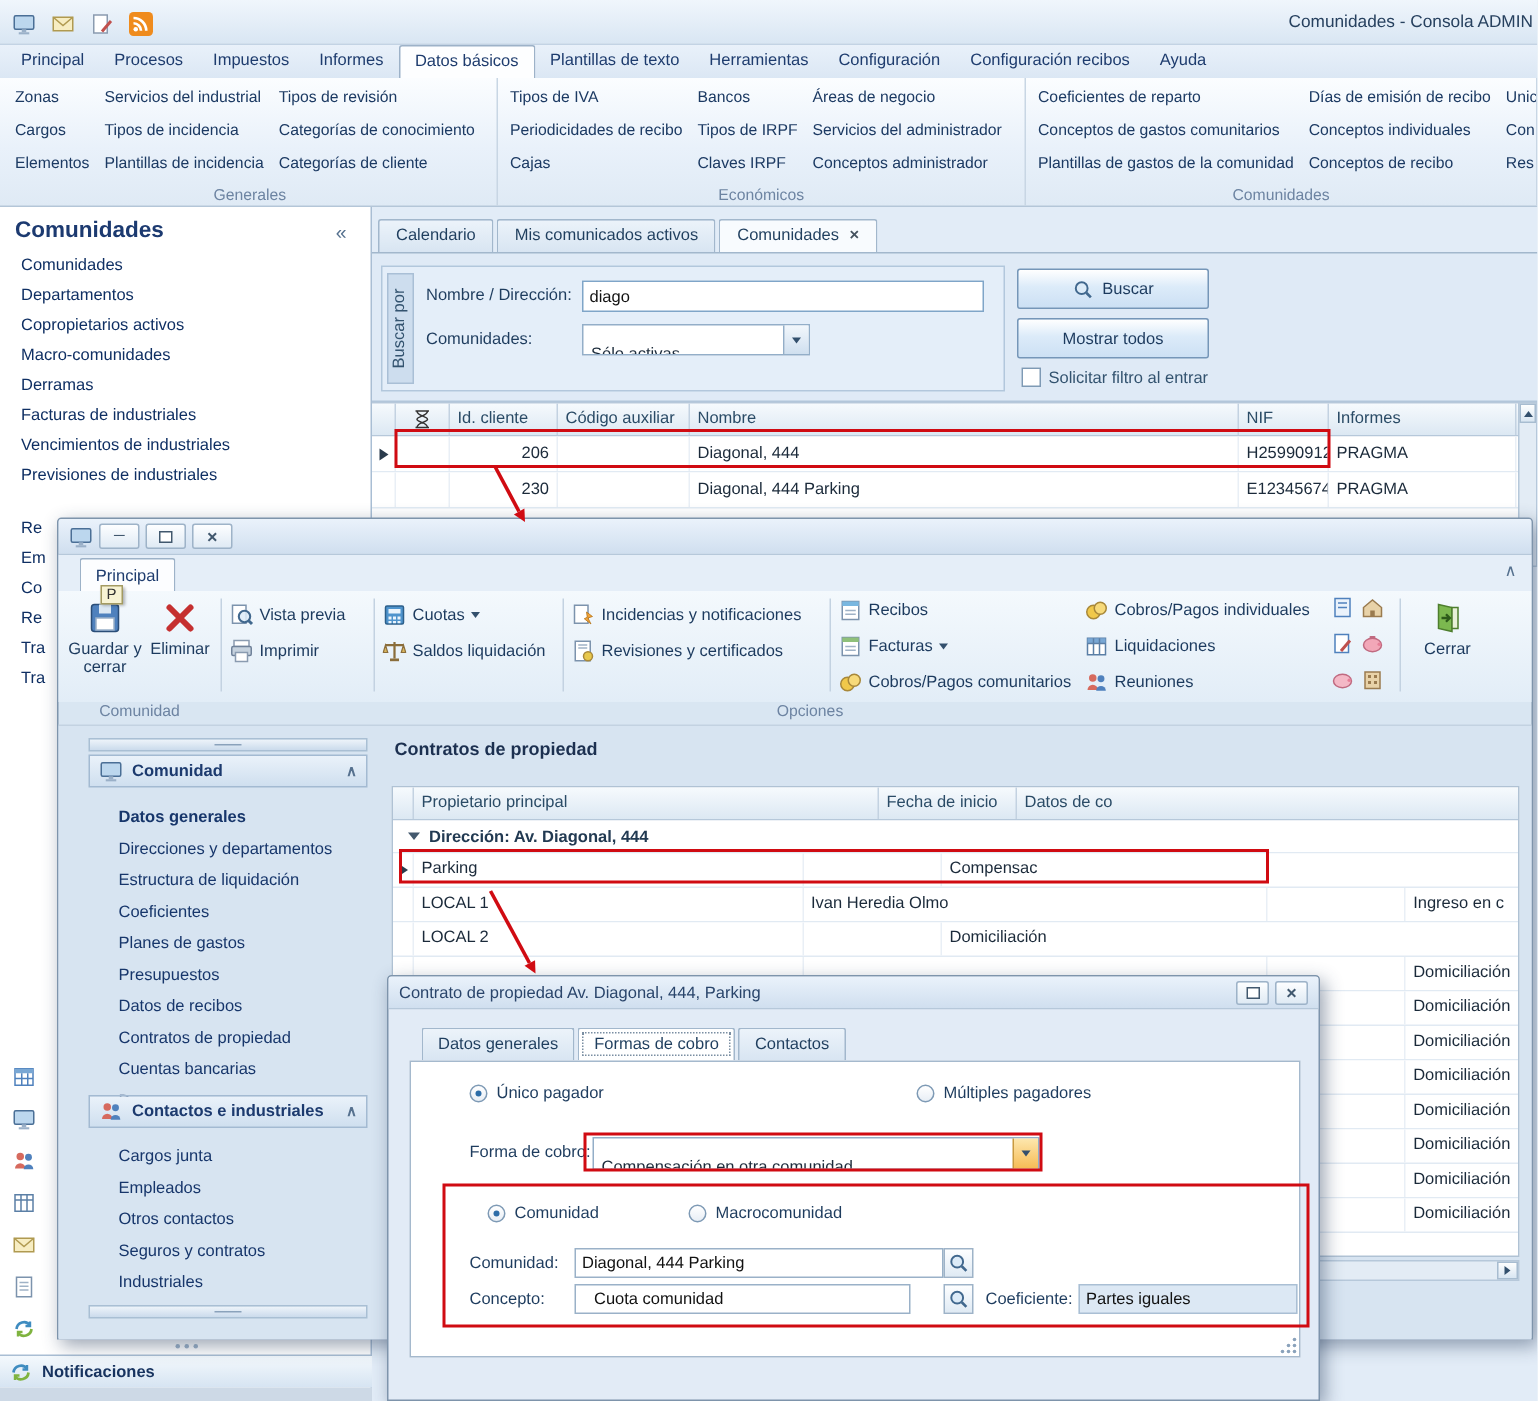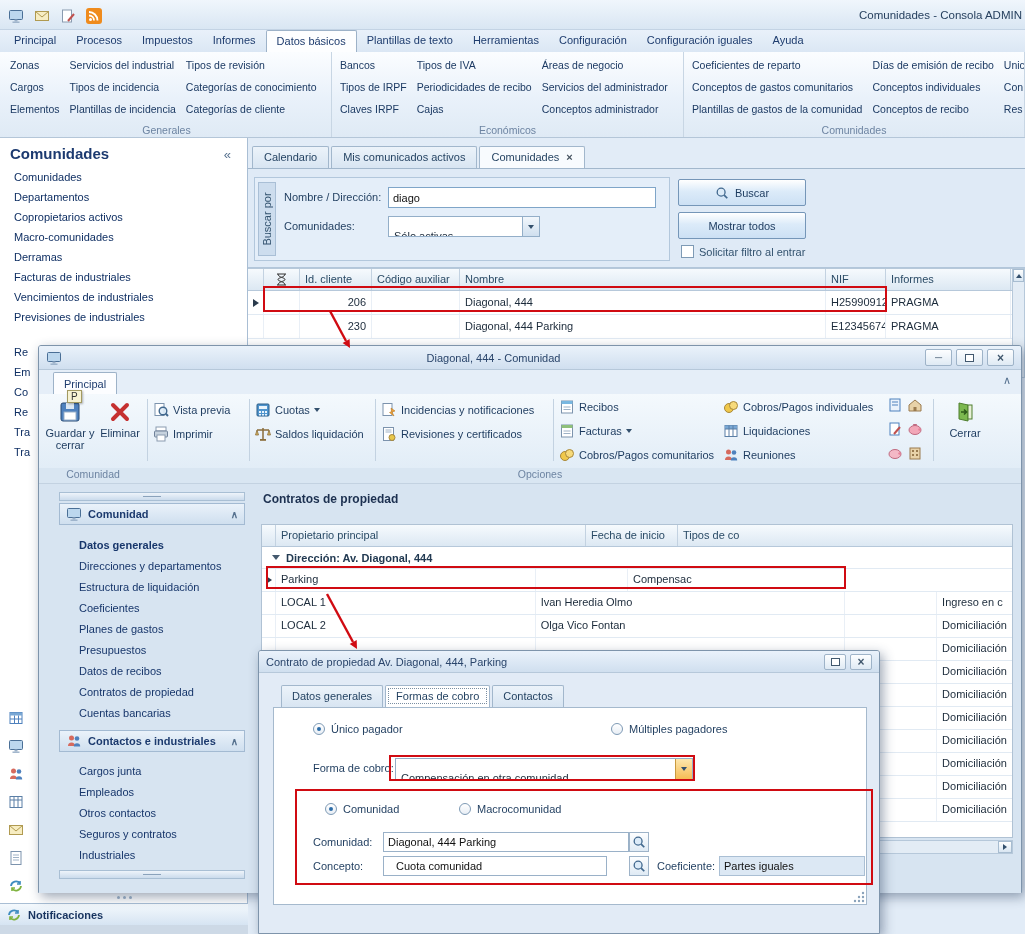--- a/index.html
+++ b/index.html
@@ -141,21 +141,21 @@
 
   <div id="ribtabs">
     <div class="ribtab">Principal</div>
     <div class="ribtab">Procesos</div>
     <div class="ribtab">Impuestos</div>
     <div class="ribtab">Informes</div>
     <div class="ribtab active">Datos básicos</div>
     <div class="ribtab">Plantillas de texto</div>
     <div class="ribtab">Herramientas</div>
     <div class="ribtab">Configuración</div>
-    <div class="ribtab">Configuración iguales</div>
+    <div class="ribtab">Configuración recibos</div>
     <div class="ribtab">Ayuda</div>
   </div>
 
   <div id="ribbody">
     <div class="ribgroup" style="left:2px;width:330px">
       <div class="ribcols">
         <div class="ribcol">
           <div class="riblink">Zonas</div>
           <div class="riblink">Cargos</div>
           <div class="riblink">Elementos</div>
@@ -169,28 +169,28 @@
           <div class="riblink">Tipos de revisión</div>
           <div class="riblink">Categorías de conocimiento</div>
           <div class="riblink">Categorías de cliente</div>
         </div>
       </div>
       <div class="ribcap">Generales</div>
     </div>
     <div class="ribgroup" style="left:332px;width:352px">
       <div class="ribcols">
         <div class="ribcol">
+          <div class="riblink">Tipos de IVA</div>
+          <div class="riblink">Periodicidades de recibo</div>
+          <div class="riblink">Cajas</div>
+        </div>
+        <div class="ribcol">
           <div class="riblink">Bancos</div>
           <div class="riblink">Tipos de IRPF</div>
           <div class="riblink">Claves IRPF</div>
-        </div>
-        <div class="ribcol">
-          <div class="riblink">Tipos de IVA</div>
-          <div class="riblink">Periodicidades de recibo</div>
-          <div class="riblink">Cajas</div>
         </div>
         <div class="ribcol">
           <div class="riblink">Áreas de negocio</div>
           <div class="riblink">Servicios del administrador</div>
           <div class="riblink">Conceptos administrador</div>
         </div>
       </div>
       <div class="ribcap">Económicos</div>
     </div>
     <div class="ribgroup" style="left:684px;width:341px">
@@ -392,21 +392,20 @@
     </div>
   </div>
 
   <div class="a dlg" id="dlg1">
     <div class="dtbar">
       <svg class="i16" viewBox="0 0 16 16">
           <rect x="1.5" y="2.5" width="13" height="9" rx="1" fill="#bcd7ee" stroke="#4a6f96"></rect>
           <rect x="6.5" y="11.5" width="3" height="2" fill="#9ab0c8"></rect>
           <rect x="4.5" y="13.5" width="7" height="1.4" fill="#9ab0c8"></rect>
         </svg>
-      <div class="dtitle" style="flex:1;text-align:center">Diagonal, 444 - Comunidad</div>
       <span class="winbtn">─</span>
       <span class="winbtn">
           <i class="maxglyph"></i>
         </span>
       <span class="winbtn" style="font-size:12px;font-weight:bold">×</span>
     </div>
 
     <div id="d1ribstrip">
       <div class="ribtab2">Principal</div>
       <span class="a" style="right:10px;top:4px;color:#56718f">∧</span>
@@ -637,21 +636,21 @@
       <div class="splitbar" style="left:20px;top:368px;width:186px;height:9px;top:386px">
           <i></i>
         </div>
 
       <div class="a" style="left:224px;top:8px;font-size:12px;font-weight:bold;color:#1c3050">Contratos de propiedad</div>
       <div class="a" style="left:222px;top:40px;width:752px;height:314px;background:#fff;border:1px solid #b0c2d4">
         <div class="gridhead" style="border-top:0">
           <div class="hc dc0"></div>
           <div class="hc dc2">Propietario principal</div>
           <div class="hc dc3">Fecha de inicio</div>
-          <div class="hc dc4" style="border-right:0">Tipos de co</div>
+          <div class="hc dc4" style="border-right:0">Datos de co</div>
         </div>
         <div class="grouprow" style="height:22px">
           <i style="width:0;height:0;border-left:4px solid transparent;border-right:4px solid transparent;border-top:5px solid #44596e"></i>
           <span>Dirección: Av. Diagonal, 444</span>
         </div>
         <div class="row drow">
           <div class="cell dc0" style="display:flex;align-items:center;justify-content:center">
               <i class="tri-r"></i>
             </div>
           <div class="cell dc1">Parking</div>
@@ -661,21 +660,20 @@
         <div class="row drow">
           <div class="cell dc0"></div>
           <div class="cell dc1">LOCAL 1</div>
           <div class="cell dc2">Ivan Heredia Olmo</div>
           <div class="cell dc3"></div>
           <div class="cell dc4" style="border-right:0">Ingreso en c</div>
         </div>
         <div class="row drow">
           <div class="cell dc0"></div>
           <div class="cell dc1">LOCAL 2</div>
-          <div class="cell dc2">Olga Vico Fontan</div>
           <div class="cell dc3"></div>
           <div class="cell dc4" style="border-right:0">Domiciliación</div>
         </div>
         <div class="row drow">
           <div class="cell dc0"></div>
           <div class="cell dc1"></div>
           <div class="cell dc2"></div>
           <div class="cell dc3"></div>
           <div class="cell dc4" style="border-right:0">Domiciliación</div>
         </div>

